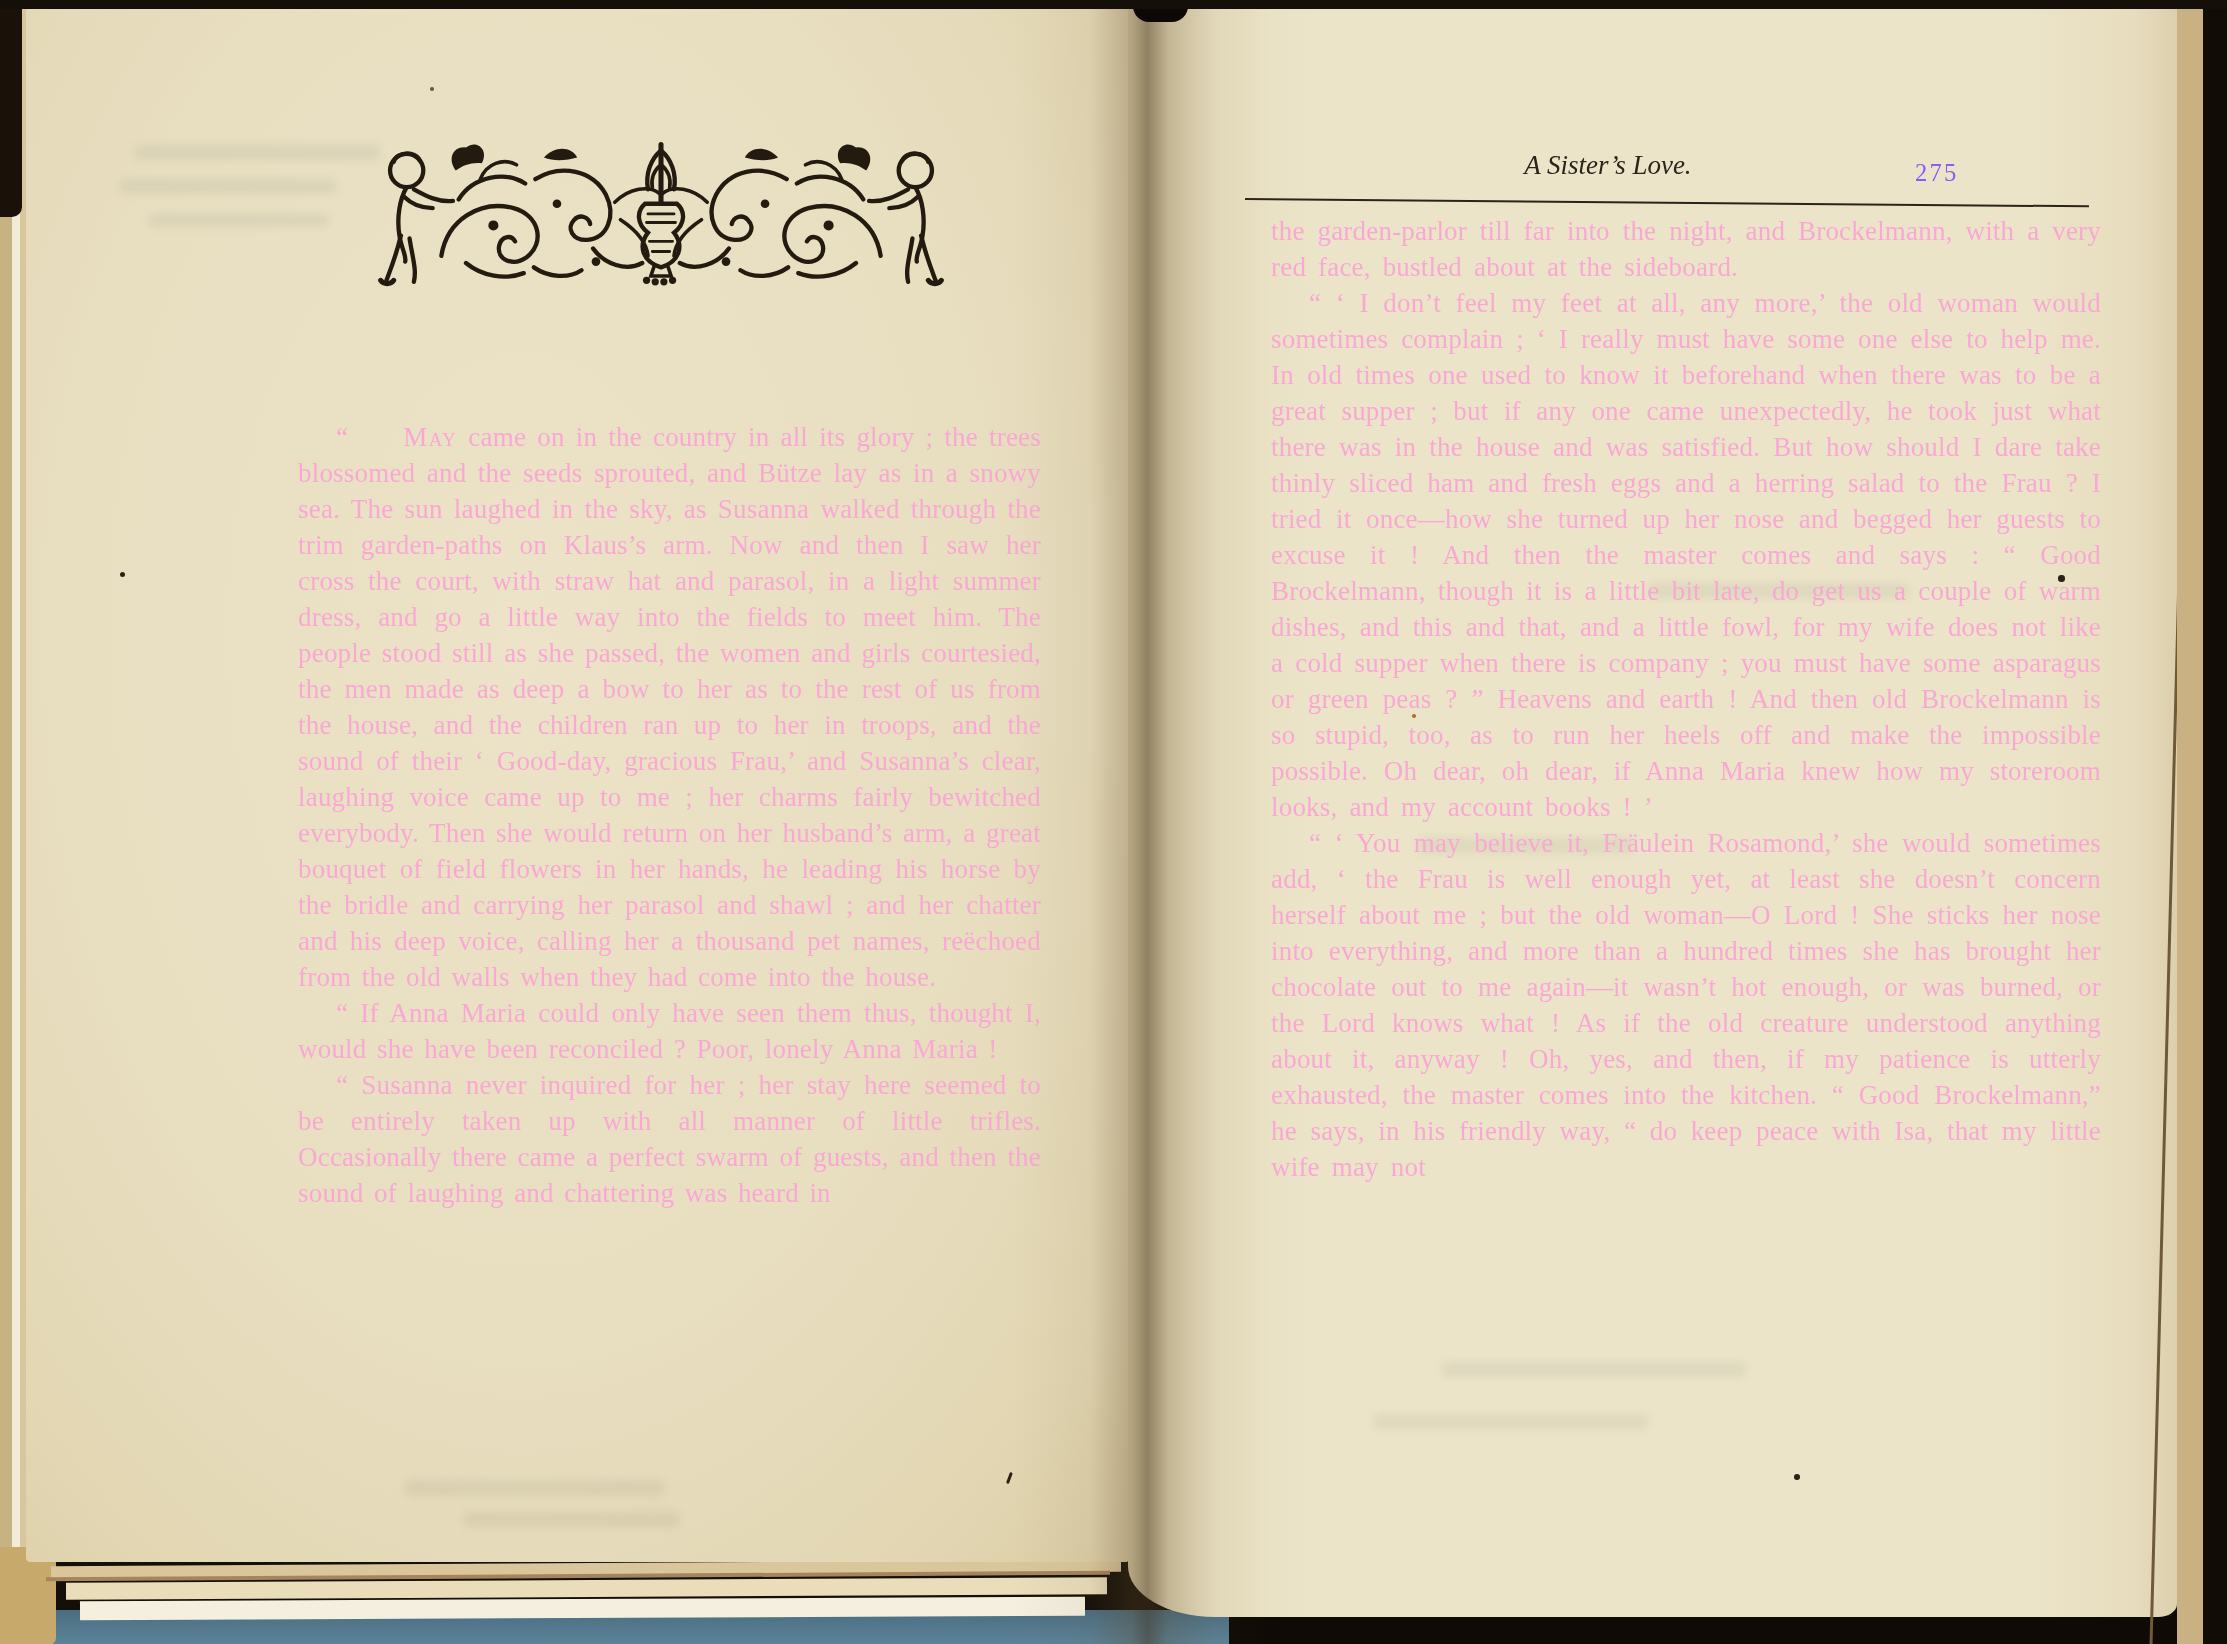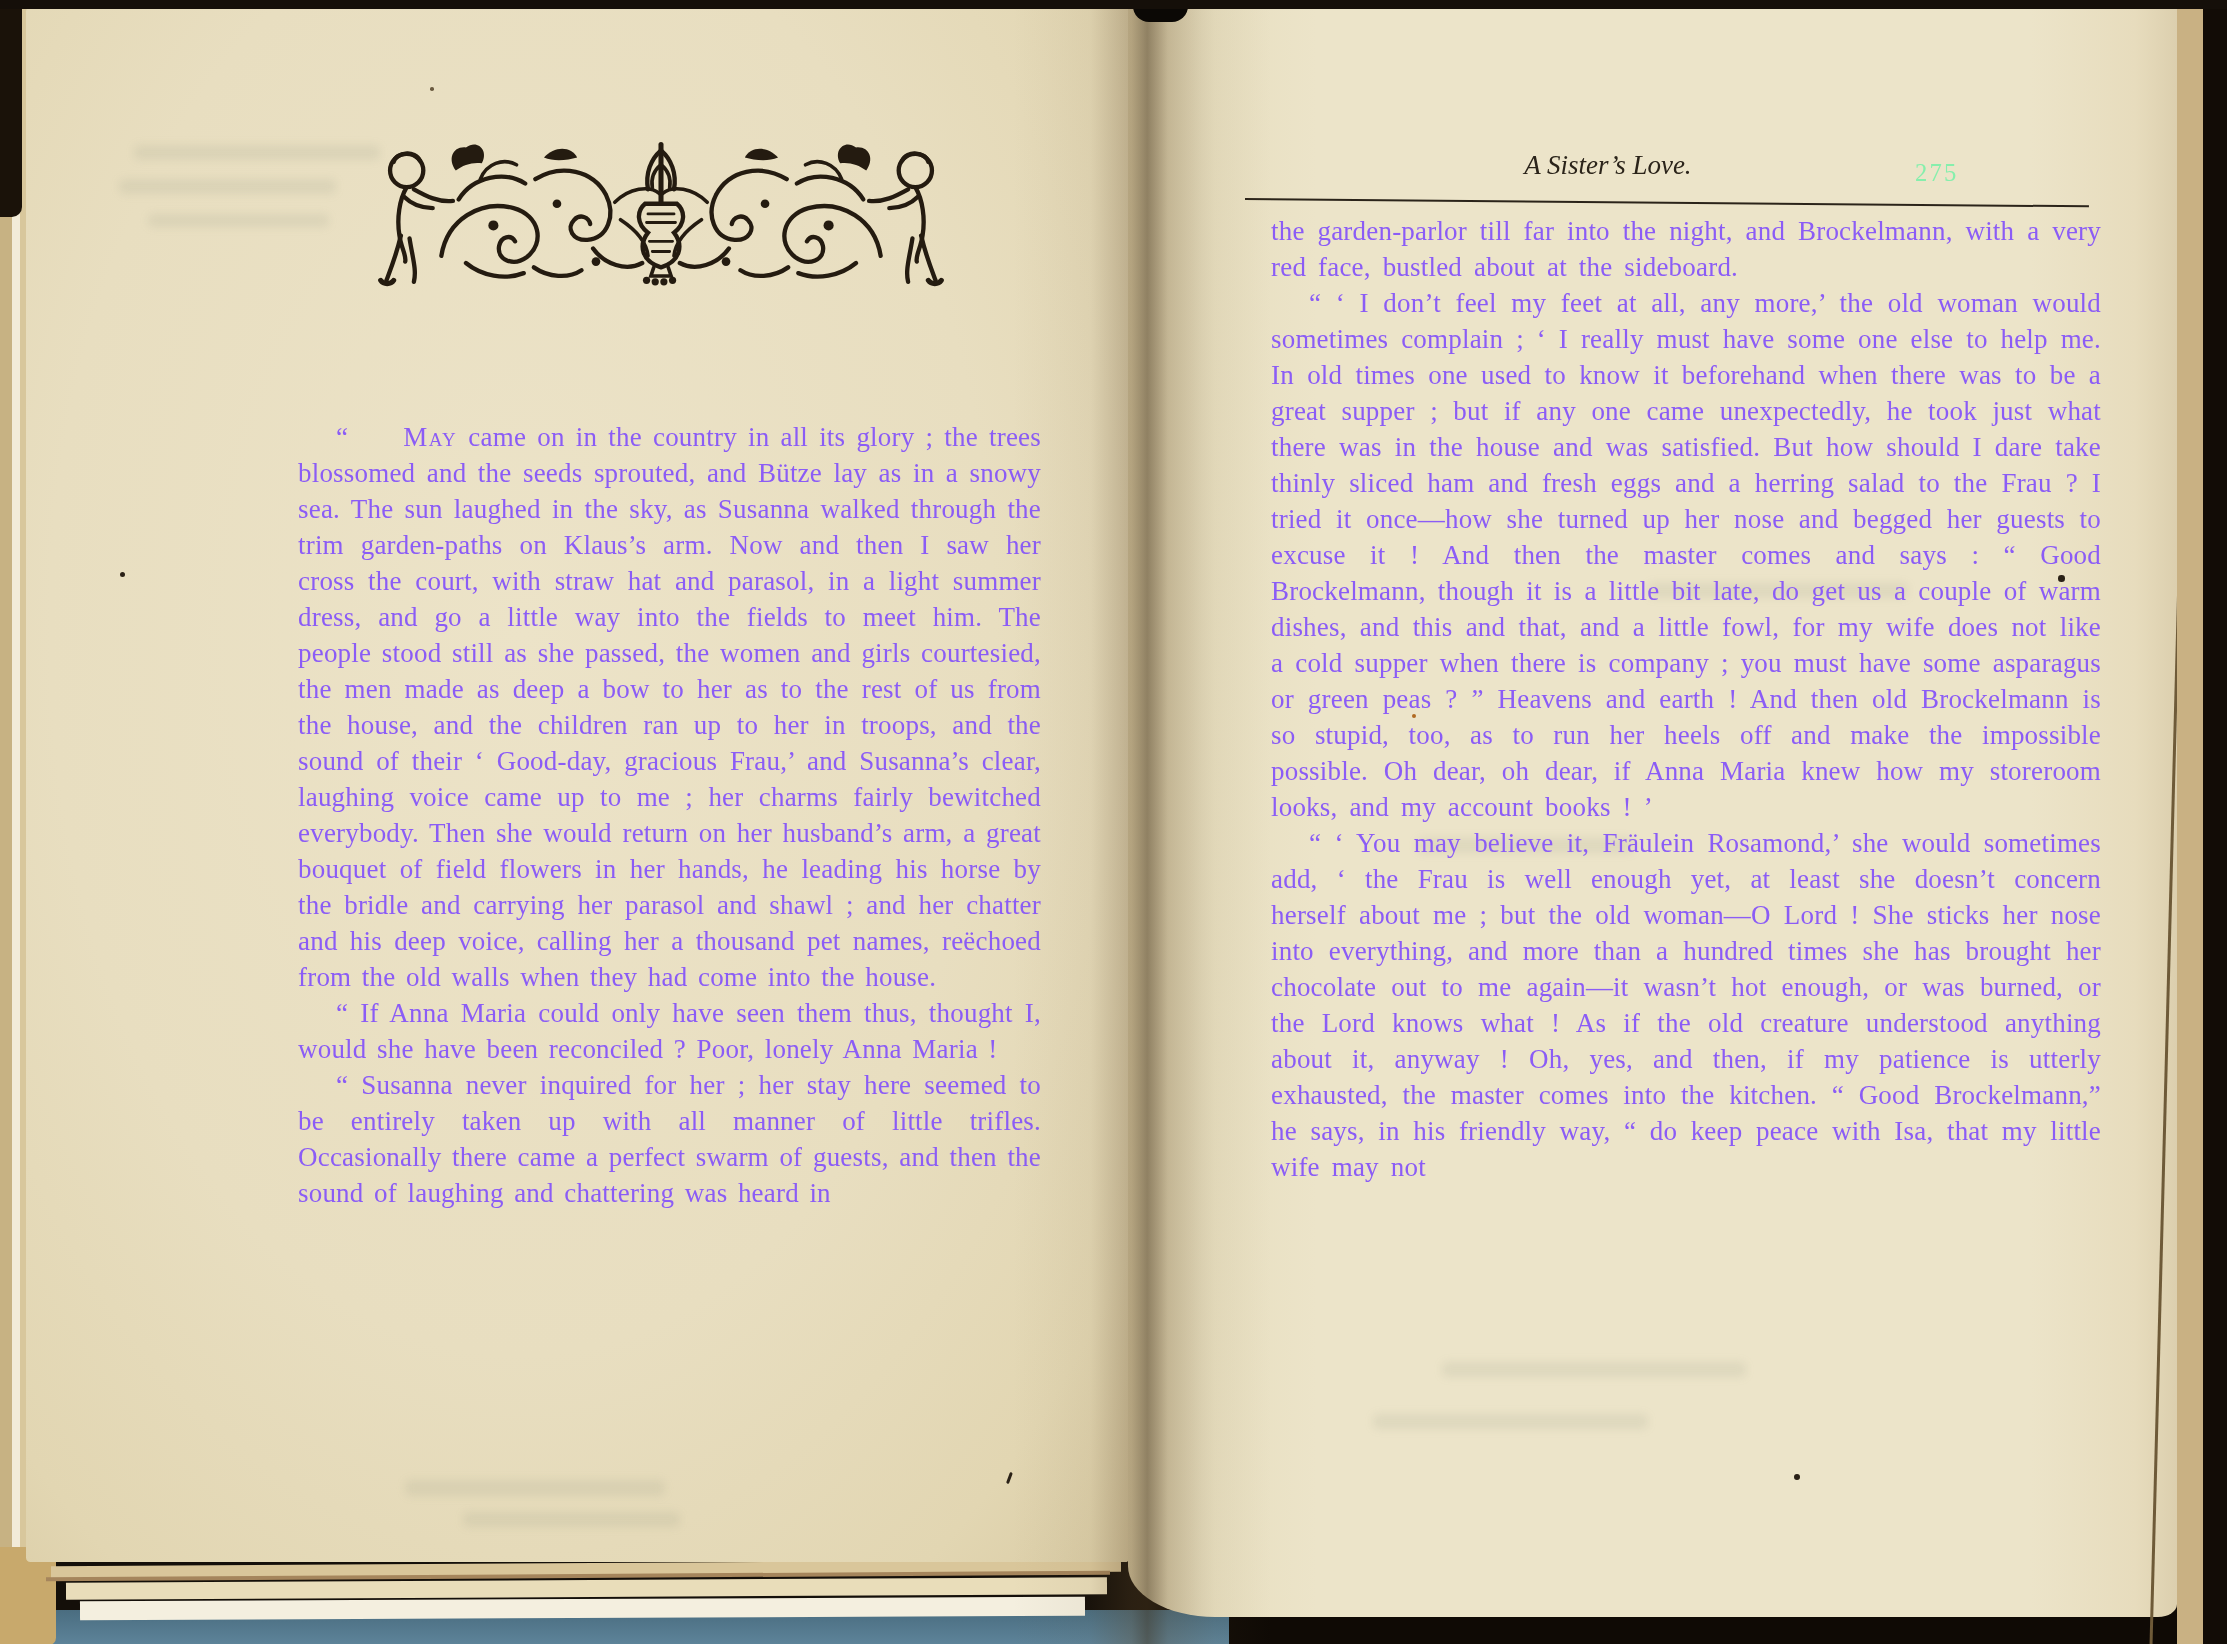--- a/index.html
+++ b/index.html
@@ -35,33 +35,33 @@
   .gutter{left:1012px;top:0;width:260px;height:1644px;z-index:7;pointer-events:none;
     background:linear-gradient(90deg,rgba(101,78,44,0) 0%,rgba(101,78,44,0.06) 30%,rgba(96,72,40,0.30) 46%,rgba(70,52,28,0.50) 52%,rgba(96,72,40,0.22) 60%,rgba(120,95,55,0.06) 78%,rgba(120,95,55,0) 100%);}
   .spine-notch{left:1133px;top:0;width:55px;height:22px;background:#0b0805;border-radius:0 0 16px 16px;z-index:8;}
 
   
   .re-line{left:2171px;top:-14.5px;width:2.9px;height:1677px;background:#6e5a38;transform:rotate(1.5deg);z-index:8;}
   .re-tan{left:2177px;top:0;width:27.5px;height:1644px;background:#c9b183;z-index:8;}
   .re-dark{left:2203px;top:0;width:24.6px;height:1644px;background:#120c06;z-index:8;}
 
   
-  .body-text{font-family:"Liberation Serif","DejaVu Serif",serif;color:#8b5cf6;z-index:6;}
+  .body-text{font-family:"Liberation Serif","DejaVu Serif",serif;color:#f9a8d4;z-index:6;}
   .left-body{left:298px;top:419px;width:743px;font-size:27px;line-height:36px;word-spacing:3.6px;letter-spacing:0.2px;}
   .right-body{left:1271px;top:213px;width:830px;font-size:27px;line-height:36px;word-spacing:5px;letter-spacing:0.2px;}
   .para{margin:0;text-indent:38px;text-align:justify;}
   .para.noindent{text-indent:0;}
   .smallcaps{font-variant:small-caps;letter-spacing:1.4px;margin-left:44px;}
 
   .chapter{left:296px;top:359px;width:744px;margin:0;font-family:"Liberation Serif","DejaVu Serif",serif;
     font-size:29px;font-weight:normal;letter-spacing:2.9px;text-align:center;color:#2b241a;z-index:6;}
 
   .rh{left:1243px;top:150px;width:730px;text-align:center;font-family:"Liberation Serif","DejaVu Serif",serif;
     font-style:italic;font-size:27px;color:#2b241a;z-index:6;}
-  .pn{left:1915px;top:159px;font-family:"Liberation Serif","DejaVu Serif",serif;font-size:24.6px;letter-spacing:2.2px;color:#86efac;z-index:6;}
+  .pn{left:1915px;top:159px;font-family:"Liberation Serif","DejaVu Serif",serif;font-size:24.6px;letter-spacing:2.2px;color:#8b5cf6;z-index:6;}
   .rule{left:1245px;top:198px;width:844px;height:2.2px;background:#2b241a;transform:rotate(0.5deg);transform-origin:left center;z-index:6;}
 
   .ornament-wrap{left:372px;top:132px;width:578px;height:158px;z-index:6;}
 
   
   .ghost{position:absolute;background:rgba(130,140,115,0.13);filter:blur(4.3px);border-radius:5.8px;z-index:5;}
   .speck{position:absolute;background:#2a2117;border-radius:50%;z-index:8;}
   .speck-line{position:absolute;background:#2a2117;z-index:8;transform:rotate(20deg);border-radius:1.4px;}
 </style>
 </head>

